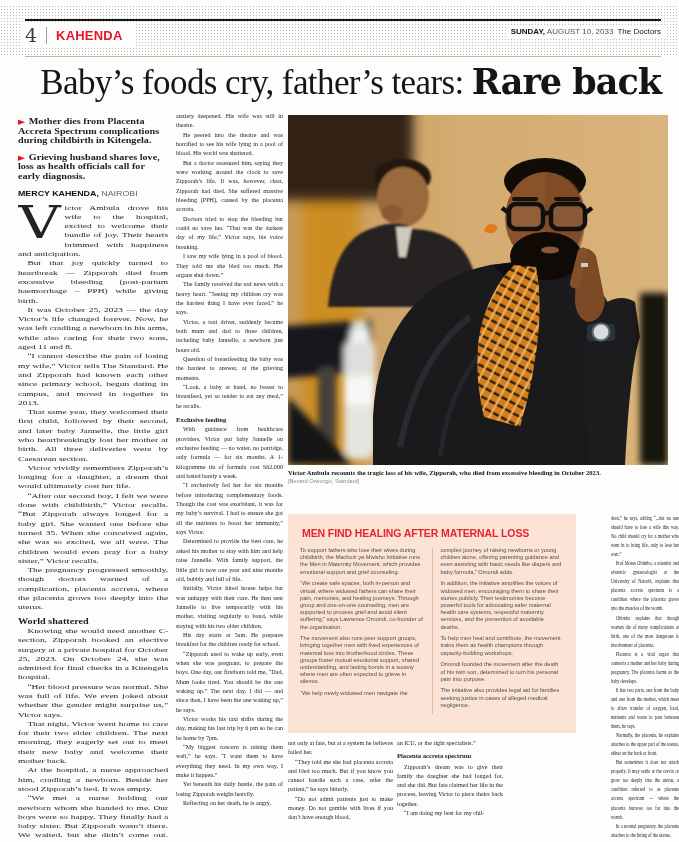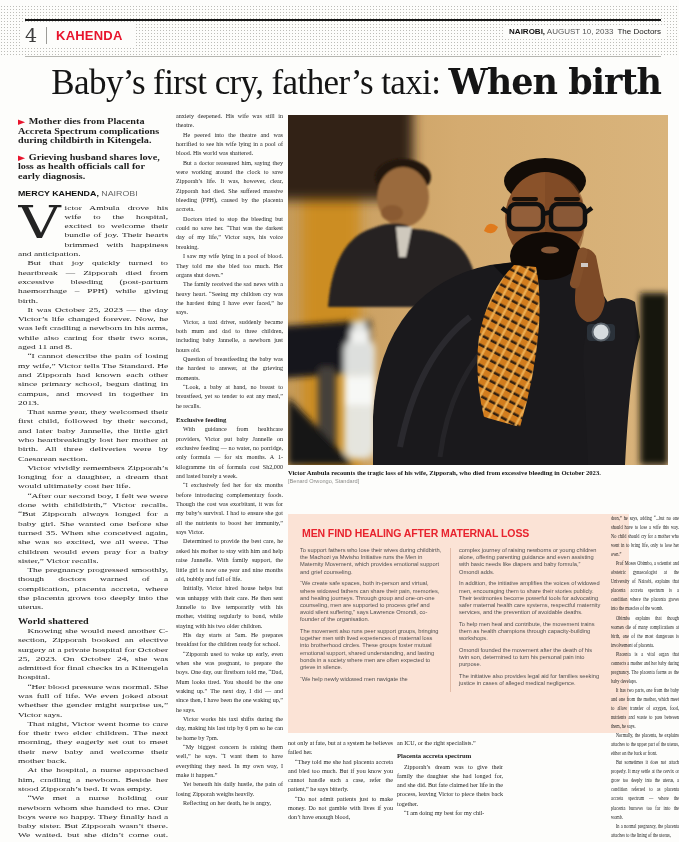--- a/index.html
+++ b/index.html
@@ -65,21 +65,21 @@
   .squeeze{width:97px;transform:scaleX(0.701);transform-origin:0 0;}
   .squeeze .blk{font-size:6.2px;line-height:9.05px;}
 
   
   .photo{position:absolute;left:288px;top:115px;width:380px;height:350px;background:#d2a96e;overflow:hidden;}
   .caption{position:absolute;left:288px;top:469px;width:380px;}
   .cap-text{font-weight:700;font-size:6.6px;line-height:7.6px;color:#141414;}
   .credit{font-family:"Liberation Sans",sans-serif;font-size:5.6px;color:#8b8b88;margin-top:1px;}
 
   
-  .pinkbox{position:absolute;left:288px;top:514px;width:341px;height:219px;background:#fbe3d6;box-sizing:border-box;}
+  .pinkbox{position:absolute;left:288px;top:514px;width:288px;height:219px;background:#fbe3d6;box-sizing:border-box;}
   .box-title{margin:13px 14px 8px;font-family:"Liberation Sans",sans-serif;font-weight:700;
              font-size:10.5px;letter-spacing:-0.1px;color:#e8232e;}
   .box-cols{display:flex;margin:0 12px;}
   .box-col{width:142px;font-family:"Liberation Sans",sans-serif;font-size:5.7px;line-height:7.2px;
            color:#4f4f4f;text-align:left;}
   .box-col .blk{margin:0 0 4.5px;text-indent:0;}
   .box-divider{width:1px;background:#e3bca8;margin:1px 8px 0 8px;}
 </style>
 </head>
 <body>
@@ -87,26 +87,26 @@
 <div id="page">
 
   <div class="dots"></div>
   <div class="topline"></div>
   <div class="hdr-left">
     <span class="pageno">4</span>
     <span class="vrule"></span>
     <span class="section">KAHENDA</span>
   </div>
   <div class="hdr-right">
-    <span class="db">NAIROBI,</span><span class="dr"> AUGUST 10, 2033</span><span class="mast">The Doctors</span>
+    <span class="db">SUNDAY,</span><span class="dr"> AUGUST 10, 2033</span><span class="mast">The Doctors</span>
   </div>
   <div class="hairline"></div>
 
   <h1 class="headline" style="margin:0;">
-    <span class="lead">Baby’s first cry, father’s taxi: </span><span class="emph">When birth</span>
+    <span class="lead">Baby’s foods cry, father’s tears: </span><span class="emph">Rare back</span>
   </h1>
 
   <div class="col col1">
     <div class="stretch">
       <p class="bullet"><span class="arrow">▶</span><span>Mother dies from Placenta Accreta Spectrum complications during childbirth in Kitengela.</span></p>
       <p class="bullet"><span class="arrow">▶</span><span>Grieving husband shares love, loss as health officials call for early diagnosis.</span></p>
       <p class="byline"><span class="author">MERCY KAHENDA,</span><span class="loc"> NAIROBI</span></p>
       <div>
           <p class="blk drop"><span class="dropcap">V</span>ictor Ambula drove his wife to the hospital, excited to welcome their bundle of joy. Their hearts brimmed with happiness and anticipation.</p>
           <p class="blk para">But that joy quickly turned to heartbreak — Zipporah died from excessive bleeding (post-partum haemorrhage – PPH) while giving birth.</p>

